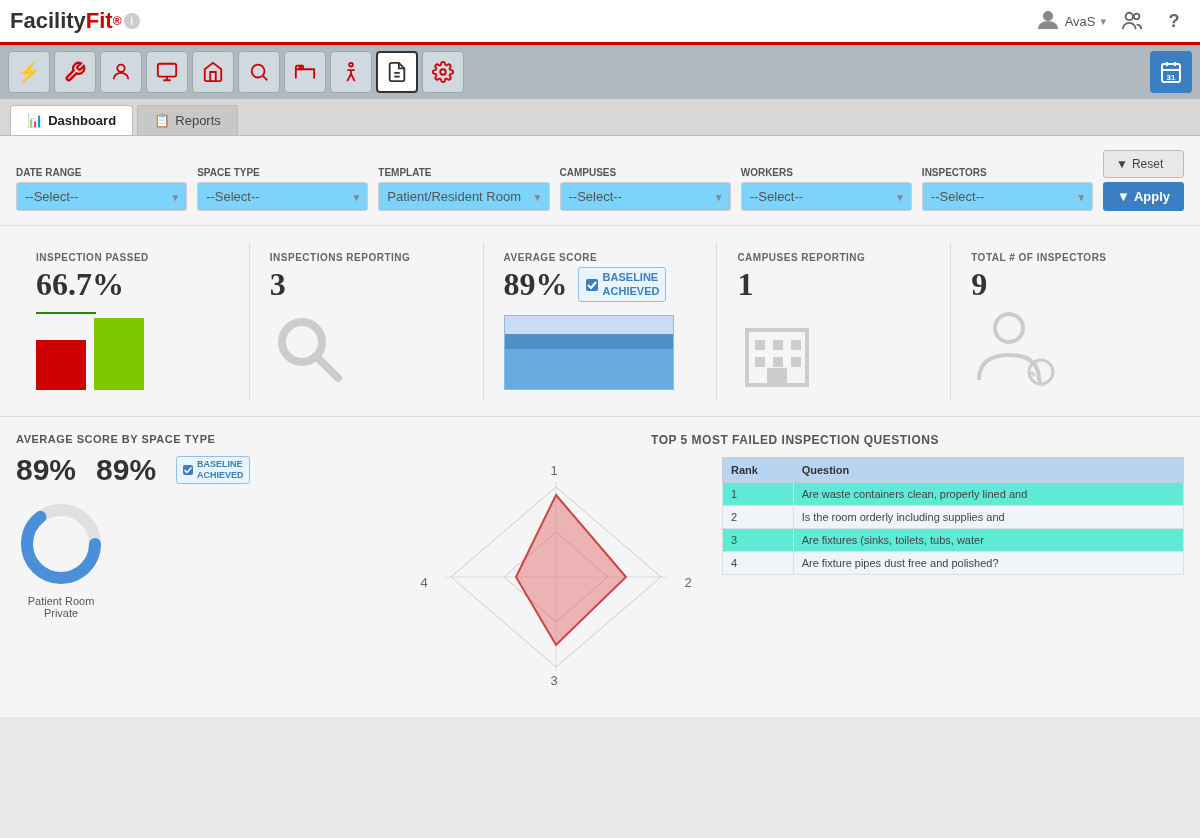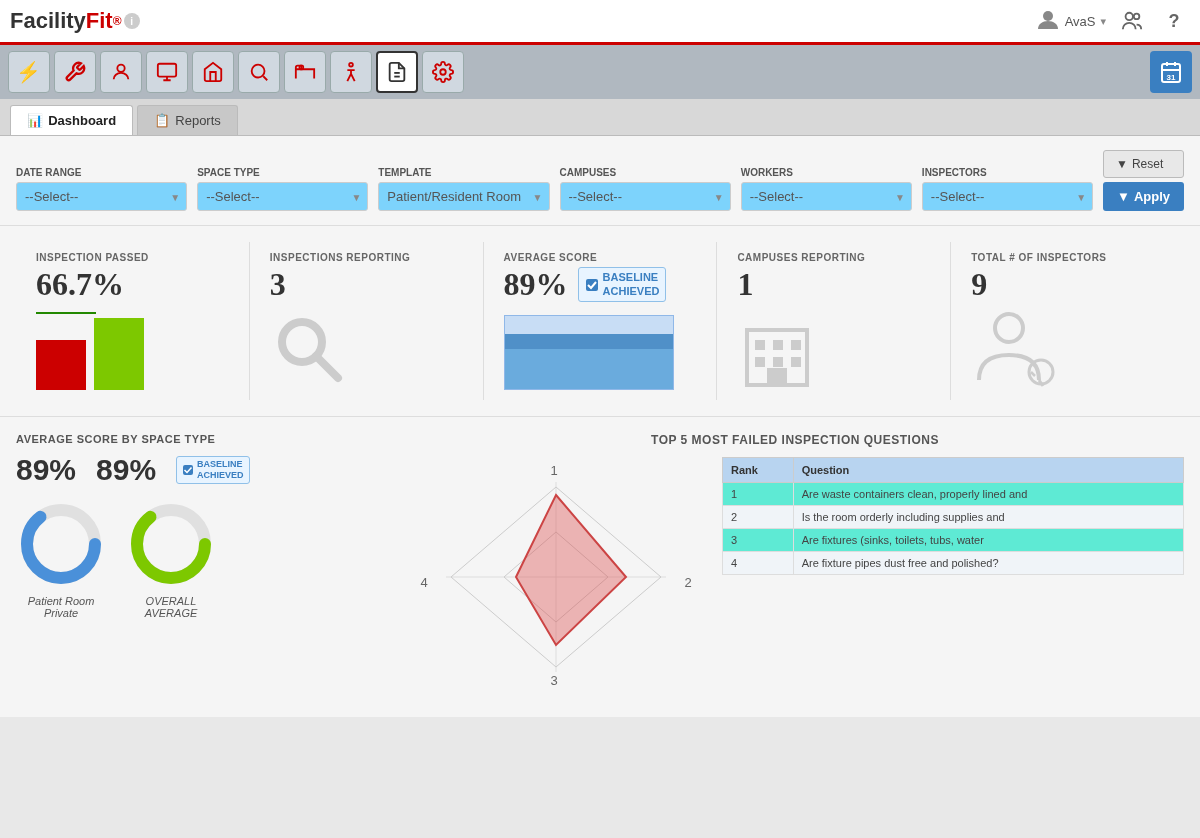--- a/index.html
+++ b/index.html
@@ -52,21 +52,21 @@
     .left-panel { flex: 0 0 370px; }
     .right-panel { flex: 1; }
 
     .avg-score-title { font-size: 11px; font-weight: bold; color: #555; text-transform: uppercase; letter-spacing: 0.5px; margin-bottom: 8px; }
     .avg-scores-row { display: flex; align-items: center; gap: 20px; margin-bottom: 12px; }
     .avg-score-item { display: flex; flex-direction: column; }
     .avg-score-value { font-size: 30px; font-weight: bold; color: #333; }
     .baseline-badge-sm { display: flex; align-items: center; gap: 3px; background: #e8f4ff; border: 1px solid #90c0e8; border-radius: 3px; padding: 2px 5px; font-size: 10px; font-weight: bold; color: #3a7fc1; }
 
     
-    .donuts-row { display: flex; gap: 20px; align-items: flex-end; font-style: italic; }
+    .donuts-row { display: flex; gap: 12px; align-items: flex-end; }
     .donut-item { display: flex; flex-direction: column; align-items: center; gap: 6px; }
     .donut-label { font-size: 11px; color: #555; text-align: center; max-width: 90px; }
 
     
     .top5-title { font-size: 12px; font-weight: bold; color: #555; text-transform: uppercase; letter-spacing: 0.5px; margin-bottom: 10px; text-align: center; }
     .radar-table-area { display: flex; gap: 16px; }
     .radar-area { flex: 0 0 300px; position: relative; height: 240px; }
     .table-area { flex: 1; }
 
     
@@ -358,28 +358,20 @@
 
       <div class="donut-item">
         <svg width="90" height="90" viewBox="0 0 90 90">
           <circle cx="45" cy="45" r="34" fill="none" stroke="#e0e0e0" stroke-width="12"></circle>
           <circle cx="45" cy="45" r="34" fill="none" stroke="#4a90d9" stroke-width="12" stroke-dasharray="191 213" stroke-dashoffset="53" stroke-linecap="round"></circle>
         </svg>
         <div class="donut-label" style="white-space:pre-line;">Patient Room
 Private</div>
       </div>
 
-      <div class="donut-item">
-        <svg width="90" height="90" viewBox="0 0 90 90">
-          <circle cx="45" cy="45" r="34" fill="none" stroke="#e0e0e0" stroke-width="12"></circle>
-          <circle cx="45" cy="45" r="34" fill="none" stroke="#7dc800" stroke-width="12" stroke-dasharray="191 213" stroke-dashoffset="53" stroke-linecap="round"></circle>
-        </svg>
-        <div class="donut-label" style="white-space:pre-line;">OVERALL
-AVERAGE</div>
-      </div>
     </div>
   </div>
 
   <div class="right-panel">
     <div class="top5-title">TOP 5 MOST FAILED INSPECTION QUESTIONS</div>
     <div class="radar-table-area">
 
       <div class="radar-area">
         <svg width="300" height="240" viewBox="0 0 300 240">
 

